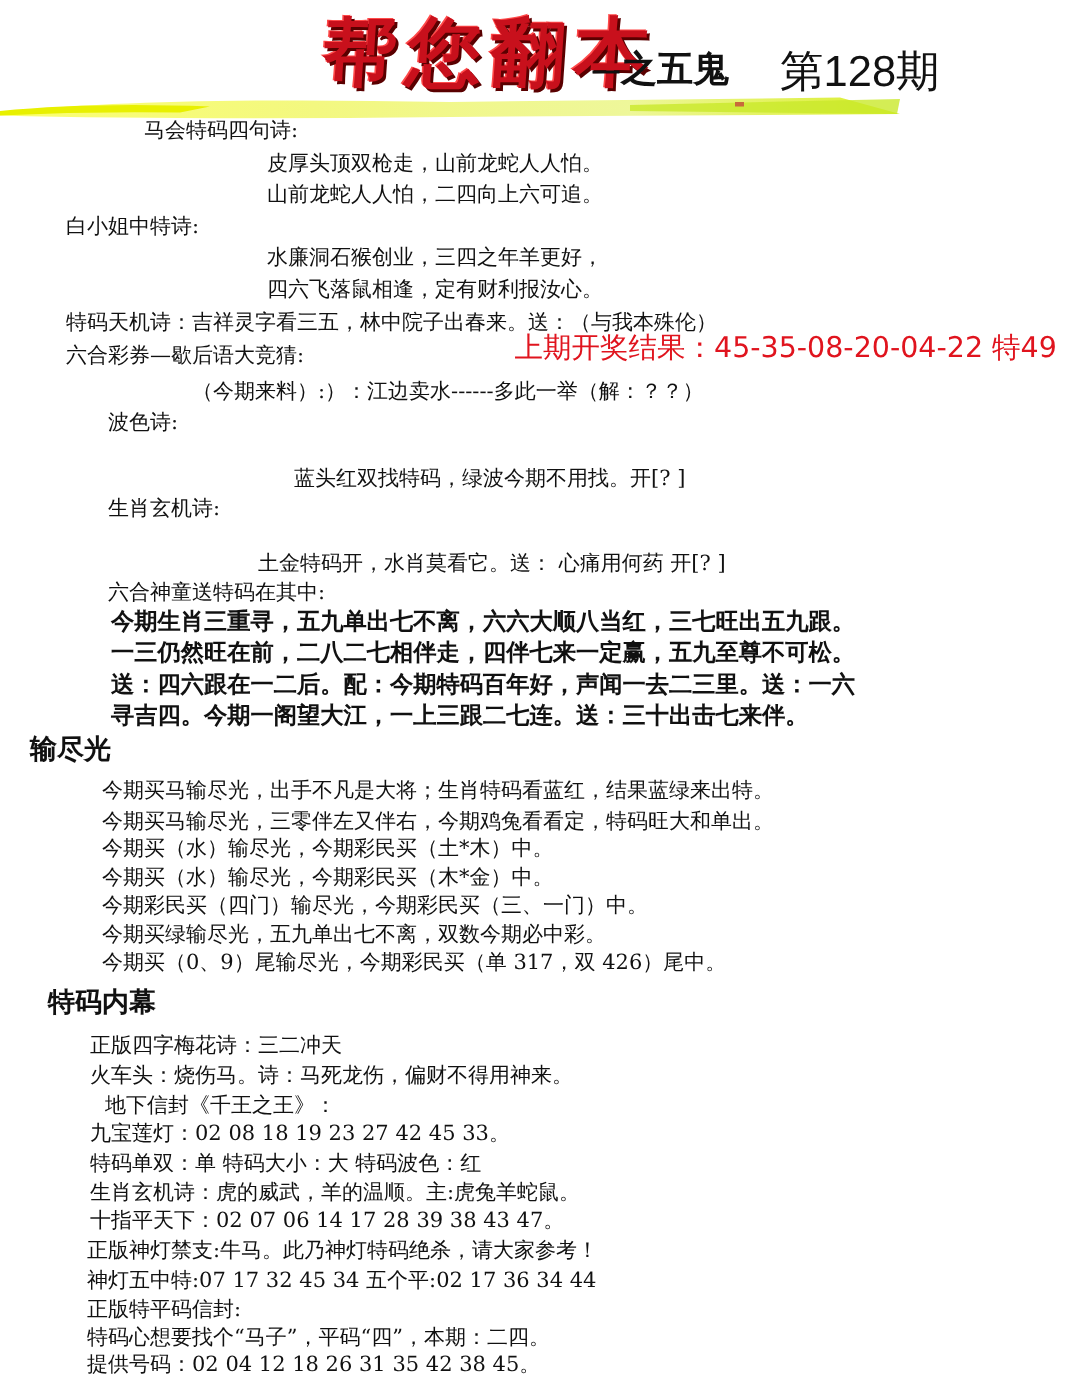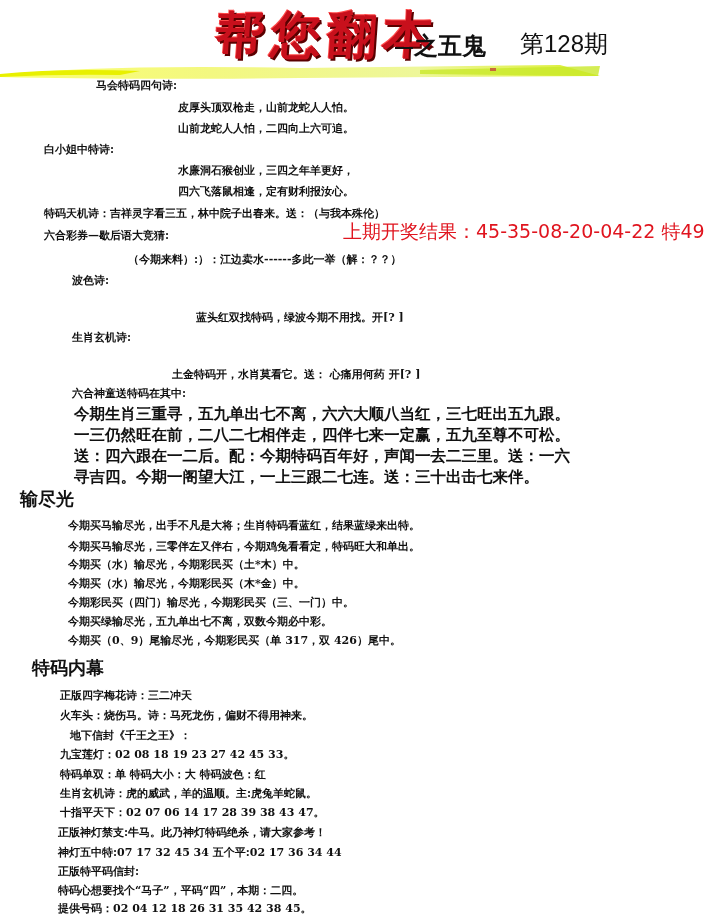--- a/index.html
+++ b/index.html
@@ -5,23 +5,23 @@
     html, body { margin:0; padding:0; background:#ffffff; }
     body { width:720px; height:916px; position:relative; overflow:hidden;
            font-family:"DejaVu Serif","Liberation Serif",serif; color:#111; }
     .abs { position:absolute; white-space:nowrap; }
     .banner-title { left:215px; top:2px; font-size:50px; font-weight:bold; color:#c8101c;
       font-family:"DejaVu Serif",serif; letter-spacing:6px;
       text-shadow: 2px 2px 0 #5a0000, -1px -1px 0 #ff4a4a; transform:skewX(-4deg); }
     .banner-sub { left:395px; top:30px; font-size:24px; font-weight:bold; color:#111;
       font-family:Liberation Sans, sans-serif; }
     .banner-sub .dash { display:inline-block; width:18px; height:2px; background:#111; vertical-align:middle; margin-right:1px; }
-    .issue { left:520px; top:28px; font-size:24px; color:#111; font-family:"Liberation Sans",sans-serif; }
+    .issue { left:520px; top:28px; font-size:29px; color:#111; font-family:"Liberation Sans",sans-serif; }
     .stripe { left:0; top:62px; width:600px; height:18px; }
-    .b { font-weight:bold; font-size:11px; }
+    .b { font-weight:normal; font-size:14px; }
     .l { font-weight:bold; font-size:15.5px; }
     .h { font-size:18px; font-weight:bold; font-family:"DejaVu Sans",sans-serif; color:#111; }
     .red { color:#e0141e; font-size:19px; font-family:"DejaVu Sans",sans-serif; }
   </style>
 </head>
 <body>
 
 <div class="abs banner-title">帮您翻本</div>
 <div class="abs banner-sub"><span class="dash"></span><span>之五鬼</span></div>
 <div class="abs issue">第128期</div>

